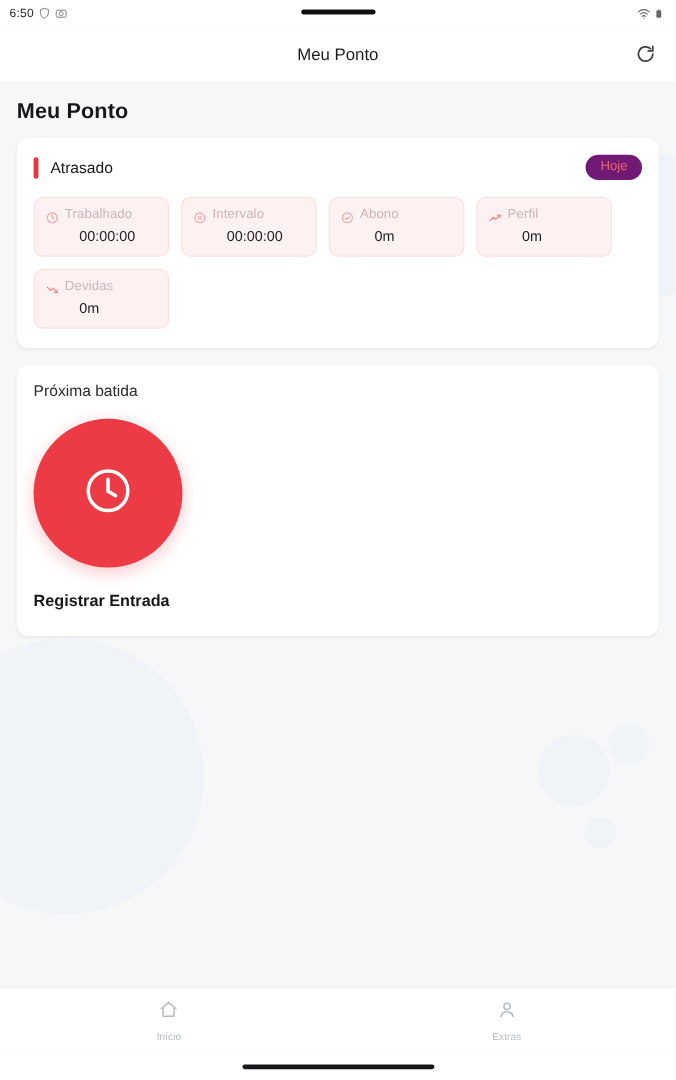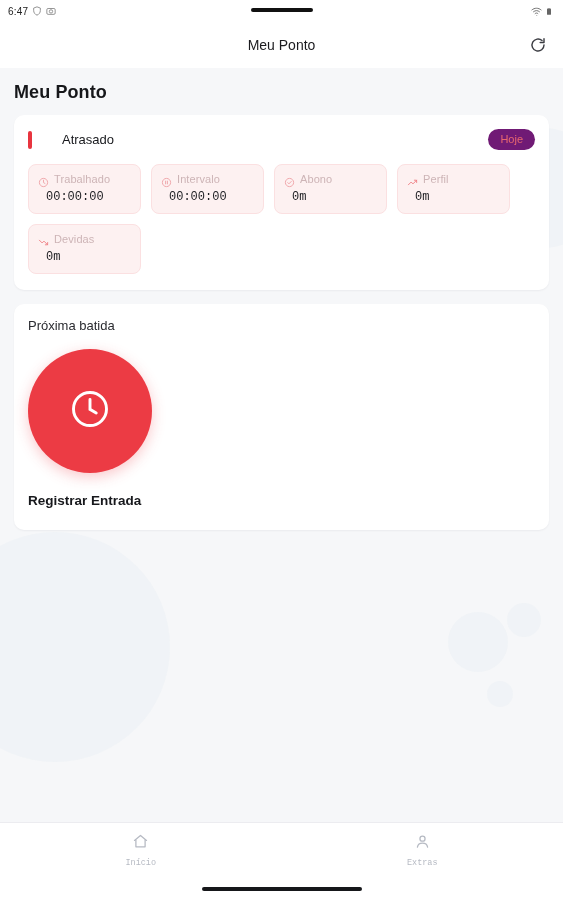--- a/index.html
+++ b/index.html
@@ -97,21 +97,21 @@
   
   .card {
     background: #ffffff;
     border-radius: 10px;
     margin: 12px 14px 0 14px;
     position: relative;
     z-index: 2;
     box-shadow: 0 1px 2px rgba(20,20,30,.05);
   }
   .status-card { padding: 14px 14px 16px 14px; }
-  .status-row { display: flex; align-items: center; gap: 20px; }
+  .status-row { display: flex; align-items: center; }
   .status-bar-accent {
     width: 4px; height: 18px; border-radius: 2px;
     background: #e8353f; margin-right: 10px;
   }
   .status-label { font-size: 13px; color: #17181c; font-weight: 500; }
   .today-chip {
     margin-left: auto;
     background: #701a75;
     color: #e8686f;
     font-size: 11px;
@@ -130,21 +130,21 @@
   .metric {
     flex: 0 0 auto;
     width: 113px;
     background: #fdf1f1;
     border: 1px solid #fbe0e1;
     border-radius: 8px;
     padding: 8px 9px 9px 9px;
   }
   .metric .m-head { display: flex; align-items: center; gap: 5px; }
   .metric .m-name { font-size: 11px; color: #cdb4b6; letter-spacing: .1px; }
-  .metric .m-val { font-size: 12px; color: #1d1e22; margin-top: 5px; margin-left: 8px; font-family: Liberation Mono, monospace; }
+  .metric .m-val { font-size: 12px; color: #1d1e22; margin-top: 5px; margin-left: 28px; }
   .m-ico { width: 11px; height: 11px; display: block; }
 
   
   .punch-card { padding: 14px 14px 22px 14px; margin-top: 14px; }
   .punch-title { font-size: 13px; color: #2a2b30; }
   .punch-wrap { display: flex; flex-direction: column; align-items: flex-start; margin-top: 16px; }
   .punch-btn {
     width: 124px; height: 124px;
     border-radius: 50%;
     background: #ec3b44;
@@ -173,39 +173,39 @@
     flex: 1 1 0;
     display: flex;
     flex-direction: column;
     align-items: center;
     justify-content: center;
     gap: 4px;
     cursor: pointer;
     color: #b6bac3;
   }
   .nav-item.active { color: #3f86f5; }
-  .nav-label { font-size: 8.5px; font-family: Liberation Mono, monospace; }
+  .nav-label { font-size: 8.5px; }
   .home-indicator {
     flex: 0 0 auto;
     height: 22px;
     background: #ffffff;
     display: flex; align-items: center; justify-content: center;
   }
   .home-indicator .bar {
     width: 160px; height: 4px; border-radius: 3px; background: #16171a;
   }
 </style>
 </head>
 <body>
 
 <div id="screen">
 
   <div class="statusbar">
     <div class="left">
-      <span class="time">6:47</span>
+      <span class="time">6:50</span>
       <span class="sb-icon">
         <svg viewBox="0 0 24 24" width="10" height="10">
             <path d="M12 2l8 3v6c0 5-3.4 9.3-8 11-4.6-1.7-8-6-8-11V5l8-3z" fill="none" stroke="#555" stroke-width="2"></path>
           </svg>
       </span>
       <span class="sb-icon">
         <svg viewBox="0 0 24 24" width="10" height="10">
             <rect x="2" y="6" width="20" height="14" rx="3" fill="none" stroke="#555" stroke-width="2"></rect>
             <circle cx="12" cy="13" r="4" fill="none" stroke="#555" stroke-width="2"></circle>
           </svg>

